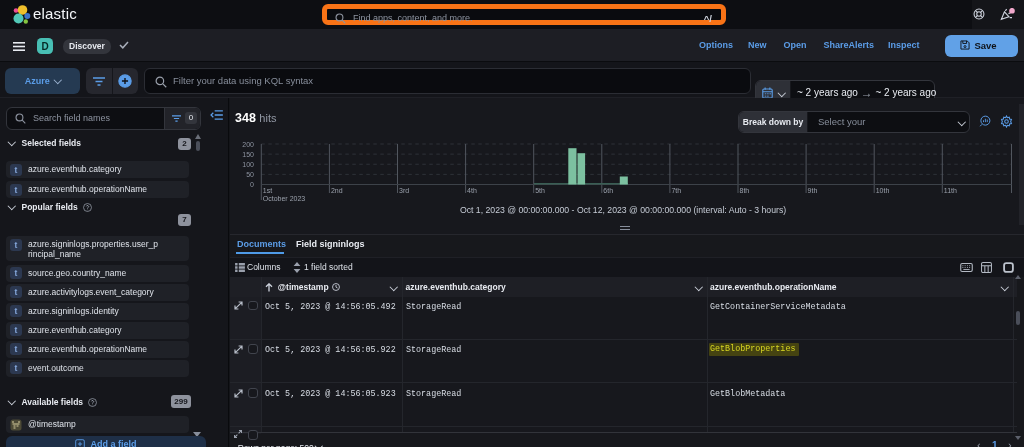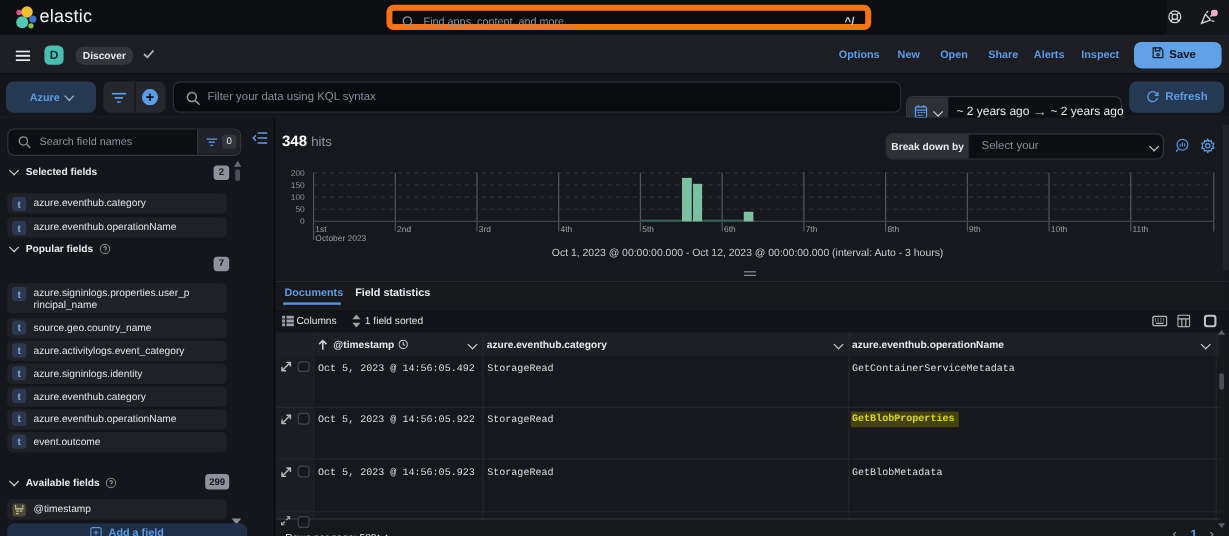--- a/index.html
+++ b/index.html
@@ -15,21 +15,21 @@
   #gsearch .mag { position:absolute; left:8px; top:4px; }
   #gsearch .ph { position:absolute; left:26px; top:0; }
   #gsearch .kbd { position:absolute; right:9px; top:0; color:#ced3dd; font-size:9.5px; font-weight:bold; }
   
   #hdr2 { left:0; top:29px; width:1024px; height:33px; background:#1d1e24; border-bottom:1px solid #0b0c0f; }
   #hdr2 .burger { left:12.5px; top:13px; }
   .dbadge { left:37px; top:9px; width:16px; height:16px; border-radius:4.5px; background:#48bfb4; color:#062a26; font-weight:bold; font-size:10px; text-align:center; line-height:17px; }
   .discover-chip { left:63px; top:10px; height:14.5px; padding:0 6px; background:#33353c; border-radius:7px; color:#e6e9ef; font-weight:bold; font-size:8.5px; line-height:14.5px; }
   .chk { left:119px; top:12px; }
   .navlinks { left:699px; top:0px; height:32px; line-height:32px; font-size:9px; font-weight:bold; color:#5b9de8; }
-  .navlinks span:nth-child(1){margin-left:0} .navlinks span:nth-child(2){margin-left:15px} .navlinks span:nth-child(3){margin-left:17px} .navlinks span:nth-child(4){margin-left:17px} .navlinks span:nth-child(5){margin-left:13px} .navlinks span:nth-child(6){margin-left:14px}
+  .navlinks span:nth-child(1){margin-left:0} .navlinks span:nth-child(2){margin-left:15px} .navlinks span:nth-child(3){margin-left:17px} .navlinks span:nth-child(4){margin-left:17px} .navlinks span:nth-child(5){} .navlinks span:nth-child(6){margin-left:14px}
   #savebtn { left:945px; top:35px; width:73px; height:22px; background:#61a1e7; border-radius:6px; color:#0f1319; font-weight:bold; font-size:9.5px; text-align:center; line-height:22px; }
   
   #hdr3 { left:0; top:62px; width:1024px; height:36px; background:#14151a; border-bottom:1px solid #1f2026; }
   #dvbtn { left:5px; top:6px; width:75px; height:26px; background:#253a52; border-radius:6px; color:#5b9de8; font-weight:bold; font-size:9px; line-height:26px; text-align:center; }
   #addfilt { left:86px; top:6px; width:52px; height:26px; background:#26272e; border-radius:6px; }
   #addfilt .sep { position:absolute; left:26px; top:0; width:1px; height:26px; background:#15161b; }
   #kql { left:144px; top:6px; width:607px; height:26px; background:#0a0b0f; border:1px solid #2b2d34; border-radius:6px; color:#878e9b; font-size:9.5px; line-height:24px; }
   #kql .ph { position:absolute; left:28px; top:0; }
   #dates { left:755px; top:6px; width:180px; height:26px; background:#0d0e12; border:1px solid #33353c; border-radius:6px;margin-top:12px; }
   #dates .calseg { position:absolute; left:0; top:0; width:35px; height:24px; background:#2e3037; border-radius:5px 0 0 5px; border-right:1px solid #17181d; }
@@ -65,21 +65,21 @@
   .gridbar .t { position:absolute; top:7px; color:#dfe3ea; font-size:8.5px; }
   
   #thead { position:absolute; left:0; top:45.5px; width:787px; height:20px; background:#1e1f25; color:#e8ebf1; font-weight:bold; font-size:8.5px; line-height:20px; }
   .vline { position:absolute; top:45.5px; width:1px; height:156px; background:#24262c; }
   .row { position:absolute; left:0; width:787px; height:43.6px; border-bottom:1px solid #24262c; font-family:"Liberation Mono", monospace; font-size:8.4px; color:#d9dee6; }
   .row .c1 { position:absolute; left:35px; top:5.5px; }
   .row .c2 { position:absolute; left:176px; top:5.5px; }
   .row .c3 { position:absolute; left:480px; top:5.5px; }
   .rowexp { position:absolute; left:4px; top:5px; }
   .rowchk { position:absolute; left:17.5px; top:4.5px; width:10px; height:9.5px; border:1px solid #41444d; border-radius:3px; background:#17181d; }
-  mark { background:#454311; color:#d8d622; font-weight:bold; padding:1px 4px 2px 1px; border-radius:1px; }
+  mark { background:#454311; color:#d8d622; font-weight:normal; padding:1px 4px 2px 1px; border-radius:1px; }
   #gfoot { position:absolute; left:0; top:204px; width:794px; height:12px; color:#e6e9ef; font-size:8.5px; }
   .chev { display:inline-block; width:5.5px; height:5.5px; border-right:1.2px solid currentcolor; border-bottom:1.2px solid currentcolor; transform:rotate(45deg); vertical-align:2px; }
 </style>
 </head>
 <body>
 <div id="page">
 
 <div class="abs" id="hdr1">
   <svg class="abs logo" width="19" height="20" viewBox="0 0 19 20">
     <circle cx="4" cy="5.5" r="2.3" fill="#ed4d94"></circle>
@@ -149,27 +149,20 @@
   <div class="abs" id="dates">
     <div class="calseg">
       <svg class="abs" style="left:6px;top:6px" width="11" height="12" viewBox="0 0 14 15" fill="none" stroke="#5b9de8" stroke-width="1.4">
             <rect x="1" y="2.5" width="12" height="11.5" rx="1.5"></rect>
             <path d="M1 6 h12 M4 0.5 v3 M10 0.5 v3"></path>
             <path d="M3.5 8.5 h2 M6.5 8.5 h2 M9.5 8.5 h2 M3.5 11.5 h2 M6.5 11.5 h2" stroke-width="1.1"></path>
           </svg>
       <span class="chev" style="position:absolute;left:23px;top:9px;color:#ced3dd"></span>
     </div>
     <div class="txt">~ 2 years ago <span style="color:#9aa0ac;font-size:12px;vertical-align:-1px">→</span> ~ 2 years ago</div>
-  </div>
-  <div class="abs" id="refresh">
-    <svg class="ic" style="position:absolute;left:14px;top:7px" width="11" height="11" viewBox="0 0 16 16" fill="none" stroke="#5b9de8" stroke-width="1.6">
-          <path d="M13.8 6 A 6 6 0 1 0 14 9.5"></path>
-          <path d="M14.5 2.5 v4 h-4" fill="none"></path>
-        </svg>
-    <span style="margin-left:30px">Refresh</span>
   </div>
 </div>
 
 <div class="abs" id="sidebar">
   <div id="fsearch">
     <svg class="abs" style="left:8px;top:5px" width="11" height="11" viewBox="0 0 16 16" fill="none" stroke="#8d93a0" stroke-width="1.6">
           <circle cx="6.5" cy="6.5" r="5"></circle>
           <path d="M10.5 10.5 L15 15"></path>
         </svg>
     <span style="position:absolute;left:26px">Search field names</span>
@@ -311,21 +304,21 @@
   <div id="rhandle"></div>
 </div>
 
 <div class="abs" id="docs">
   <div class="abs" style="left:0;top:0;width:794px;height:2.5px;background:#17181d"></div>
   <div class="abs" style="left:0;top:2.5px;width:794px;height:1px;background:#26272d"></div>
   <div class="abs" style="left:0;top:25.5px;width:794px;height:1px;background:#1f2026"></div>
   <div class="abs" style="left:0;top:26.5px;width:794px;height:19px;background:#131419"></div>
   <div class="abs" style="left:0;top:202.5px;width:794px;height:13.5px;background:#17181c"></div>
   <div class="tab1">Documents</div>
-  <div class="tab2">Field statistics</div>
+  <div class="tab2">Field signinlogs</div>
   <div class="tabline"></div>
   <div class="gridbar">
     <svg class="abs" style="left:5px;top:8px" width="10" height="9" viewBox="0 0 12 11" fill="#9aa0ac">
           <rect x="0" y="0" width="3" height="3"></rect>
           <rect x="0" y="4" width="3" height="3"></rect>
           <rect x="0" y="8" width="3" height="3"></rect>
           <rect x="4.5" y="0" width="7.5" height="3"></rect>
           <rect x="4.5" y="4" width="7.5" height="3"></rect>
           <rect x="4.5" y="8" width="7.5" height="3"></rect>
         </svg>

